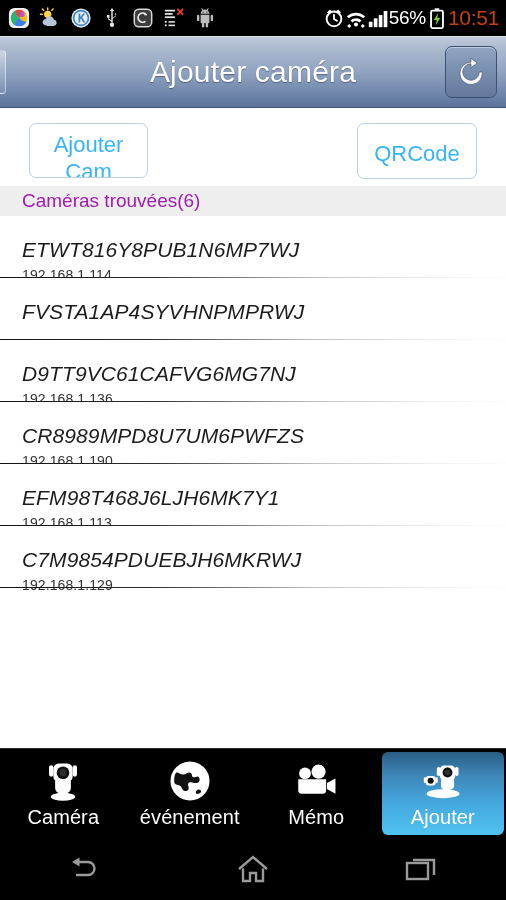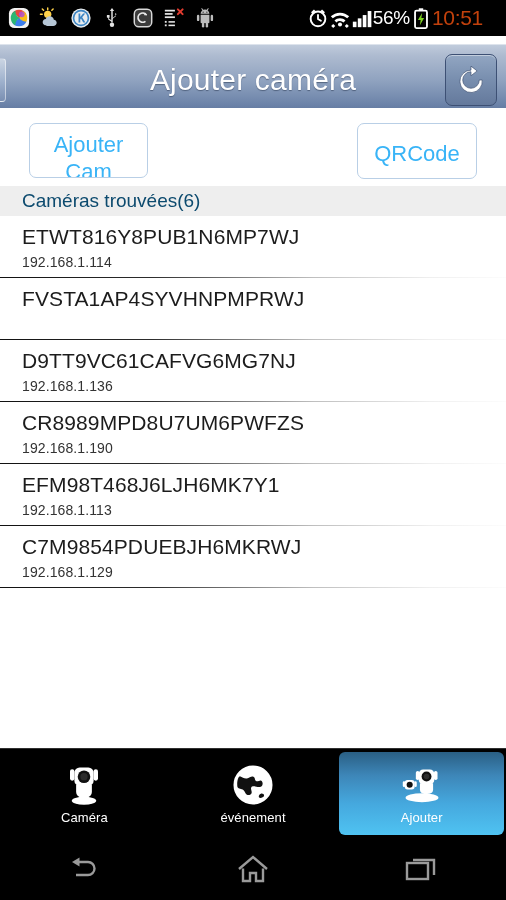--- a/index.html
+++ b/index.html
@@ -10,28 +10,28 @@
     overflow:hidden;
   }
   #app { position:relative; width:506px; height:900px; background:#fff; }
 
   
   .statusbar{
     position:absolute; top:0; left:0; width:506px; height:36px;
     background:#000; display:flex; align-items:center;
   }
   .sb-left{ display:flex; align-items:center; gap:9px; padding-left:8px; flex:1; }
-  .sb-right{ display:flex; align-items:center; padding-right:23px; }
+  .sb-right{ display:flex; align-items:center; padding-right:7px; }
   .sb-ico{ width:22px; height:22px; display:block; }
   .sb-pct{ color:#fff; font-size:19px; letter-spacing:-0.3px; }
   .sb-time{ color:#c2410c; font-size:21px; letter-spacing:-0.3px; }
 
   
   .titlebar{
-    position:absolute; top:44px; left:0; width:506px; height:72px;
+    position:absolute; top:36px; left:0; width:506px; height:72px;
     background:linear-gradient(to bottom,#c2cddd 0%,#aebbd0 16%,#8fa2bf 52%,#6b82a8 86%,#5b7197 100%);
     border-bottom:1px solid #3f5375;
     display:flex; align-items:center; justify-content:center;
   }
   .titlebar:after{
     content:""; position:absolute; left:0; top:0; width:506px; height:1px;
     background:rgba(255,255,255,.45);
   }
   .tb-back{
     position:absolute; left:-8px; top:14px; width:14px; height:44px;
@@ -64,26 +64,26 @@
     overflow:hidden; line-height:27px; font-size:22px;
     padding-top:7px; text-align:center;
   }
   .btn-addcam{ left:29px; top:15px; width:119px; height:55px; }
   .btn-qrcode{ left:357px; top:15px; width:120px; height:56px;
                align-items:center; padding-top:4px; }
 
   
   .list-header{
     position:absolute; top:186px; left:0; width:506px; height:30px;
-    background:#eeeeee; color:#0c4a6e; font-size:19px;
+    background:#eeeeee; color:#a21caf; font-size:19px;
     display:flex; align-items:center; padding-left:22px;
   }
   .list{ position:absolute; top:216px; left:0; width:506px; }
   .row{ position:relative; height:62px; background:#fff; cursor:pointer; padding-left:22px; }
-  .row-uid{ font-size:21px; color:#1c1c1c; padding-top:9px; letter-spacing:.1px; }
+  .row-uid{ font-size:21px; color:#1c1c1c; padding-top:22px; letter-spacing:.1px;font-style:italic; }
   .row-ip{ font-size:14px; color:#333; padding-top:5px; letter-spacing:.1px; }
   .row-sep{
     position:absolute; left:0; bottom:0; width:506px; height:1.5px;
     background:linear-gradient(to right,#111 0%,#2d2d2d 30%,#bfbfbf 62%,#efefef 85%,#fcfcfc 100%);
   }
 
   
   .tabbar{
     position:absolute; left:0; bottom:62px; width:506px; height:90px;
     background:#000; border-top:1px solid #303030;
@@ -91,21 +91,21 @@
   }
   .tab{
     flex:1; position:relative; display:flex; flex-direction:column;
     align-items:center; justify-content:center; cursor:pointer; margin:3px 2px;
     border-radius:6px;
   }
   .tab.selected{
     background:linear-gradient(to bottom,#2a5f84 0%,#3d86b8 28%,#45a8de 62%,#4fc3f2 100%);
   }
   .tab-ico{ height:45px; display:flex; align-items:center; justify-content:center; }
-  .tab-label{ color:#fff; font-size:13px; margin-top:3px; letter-spacing:.1px; }
+  .tab-label{ color:#fff; font-size:20px; margin-top:3px; letter-spacing:.1px; }
 
   
   .navbar{
     position:absolute; left:0; bottom:0; width:506px; height:62px;
     background:#000; display:flex; align-items:center; justify-content:space-around;
   }
   .nav-btn{ width:86px; height:48px; display:flex; align-items:center;
             justify-content:center; cursor:pointer; }
 </style>
 </head>
@@ -289,20 +289,33 @@
           <svg width="42" height="42" viewBox="0 0 48 48">
             <circle cx="24" cy="24" r="21" fill="#fff"></circle>
             <g fill="#111">
               <path d="M9 14c3 1 5 3 8 2.5s5-3 7.5-2 1 4 3 5 4.5-1.5 6-.5 2 3.5 1 5.5-4 2-6.5 1.5-5-1-6 .8 1 4 .4 6.2-3.4 3-5.4 2-2-4-4-5.4-5.6-.8-6.6-3S6 15 9 14z"></path>
               <path d="M35 38c-1.5 1-3.4 1.3-4.2 0s.6-3.4 2.2-4 3.6.4 3.6 1.6-.1 1.6-1.6 2.4z"></path>
             </g>
             <circle cx="24" cy="24" r="21" fill="none" stroke="#fff" stroke-width="2.6"></circle>
           </svg>
         </div>
         <div class="tab-label">événement</div>
+      </div>
+      <div class="tab">
+        <div class="tab-ico">
+          <svg width="44" height="40" viewBox="0 0 52 44">
+            <g fill="#fff">
+              <circle cx="13" cy="13" r="7"></circle>
+              <circle cx="29" cy="11" r="8.4"></circle>
+              <path d="M5 20h33v13a4 4 0 0 1-4 4H9a4 4 0 0 1-4-4z"></path>
+              <path d="M39 24.5l10-5.5v18l-10-5.5z"></path>
+            </g>
+          </svg>
+        </div>
+        <div class="tab-label">Mémo</div>
       </div>
       <div class="tab selected">
         <div class="tab-ico">
           <svg width="46" height="40" viewBox="0 0 56 46">
             <g fill="#fff">
               <rect x="24" y="4" width="19" height="18" rx="5.4"></rect>
               <rect x="20.5" y="6" width="4.4" height="11" rx="2.2"></rect>
               <rect x="42.5" y="6" width="4.4" height="11" rx="2.2"></rect>
               <path d="M25.5 21h16v7.5a5 5 0 0 1-5 5h-6a5 5 0 0 1-5-5z"></path>
               <rect x="7" y="17" width="12" height="11.5" rx="3.4"></rect>

